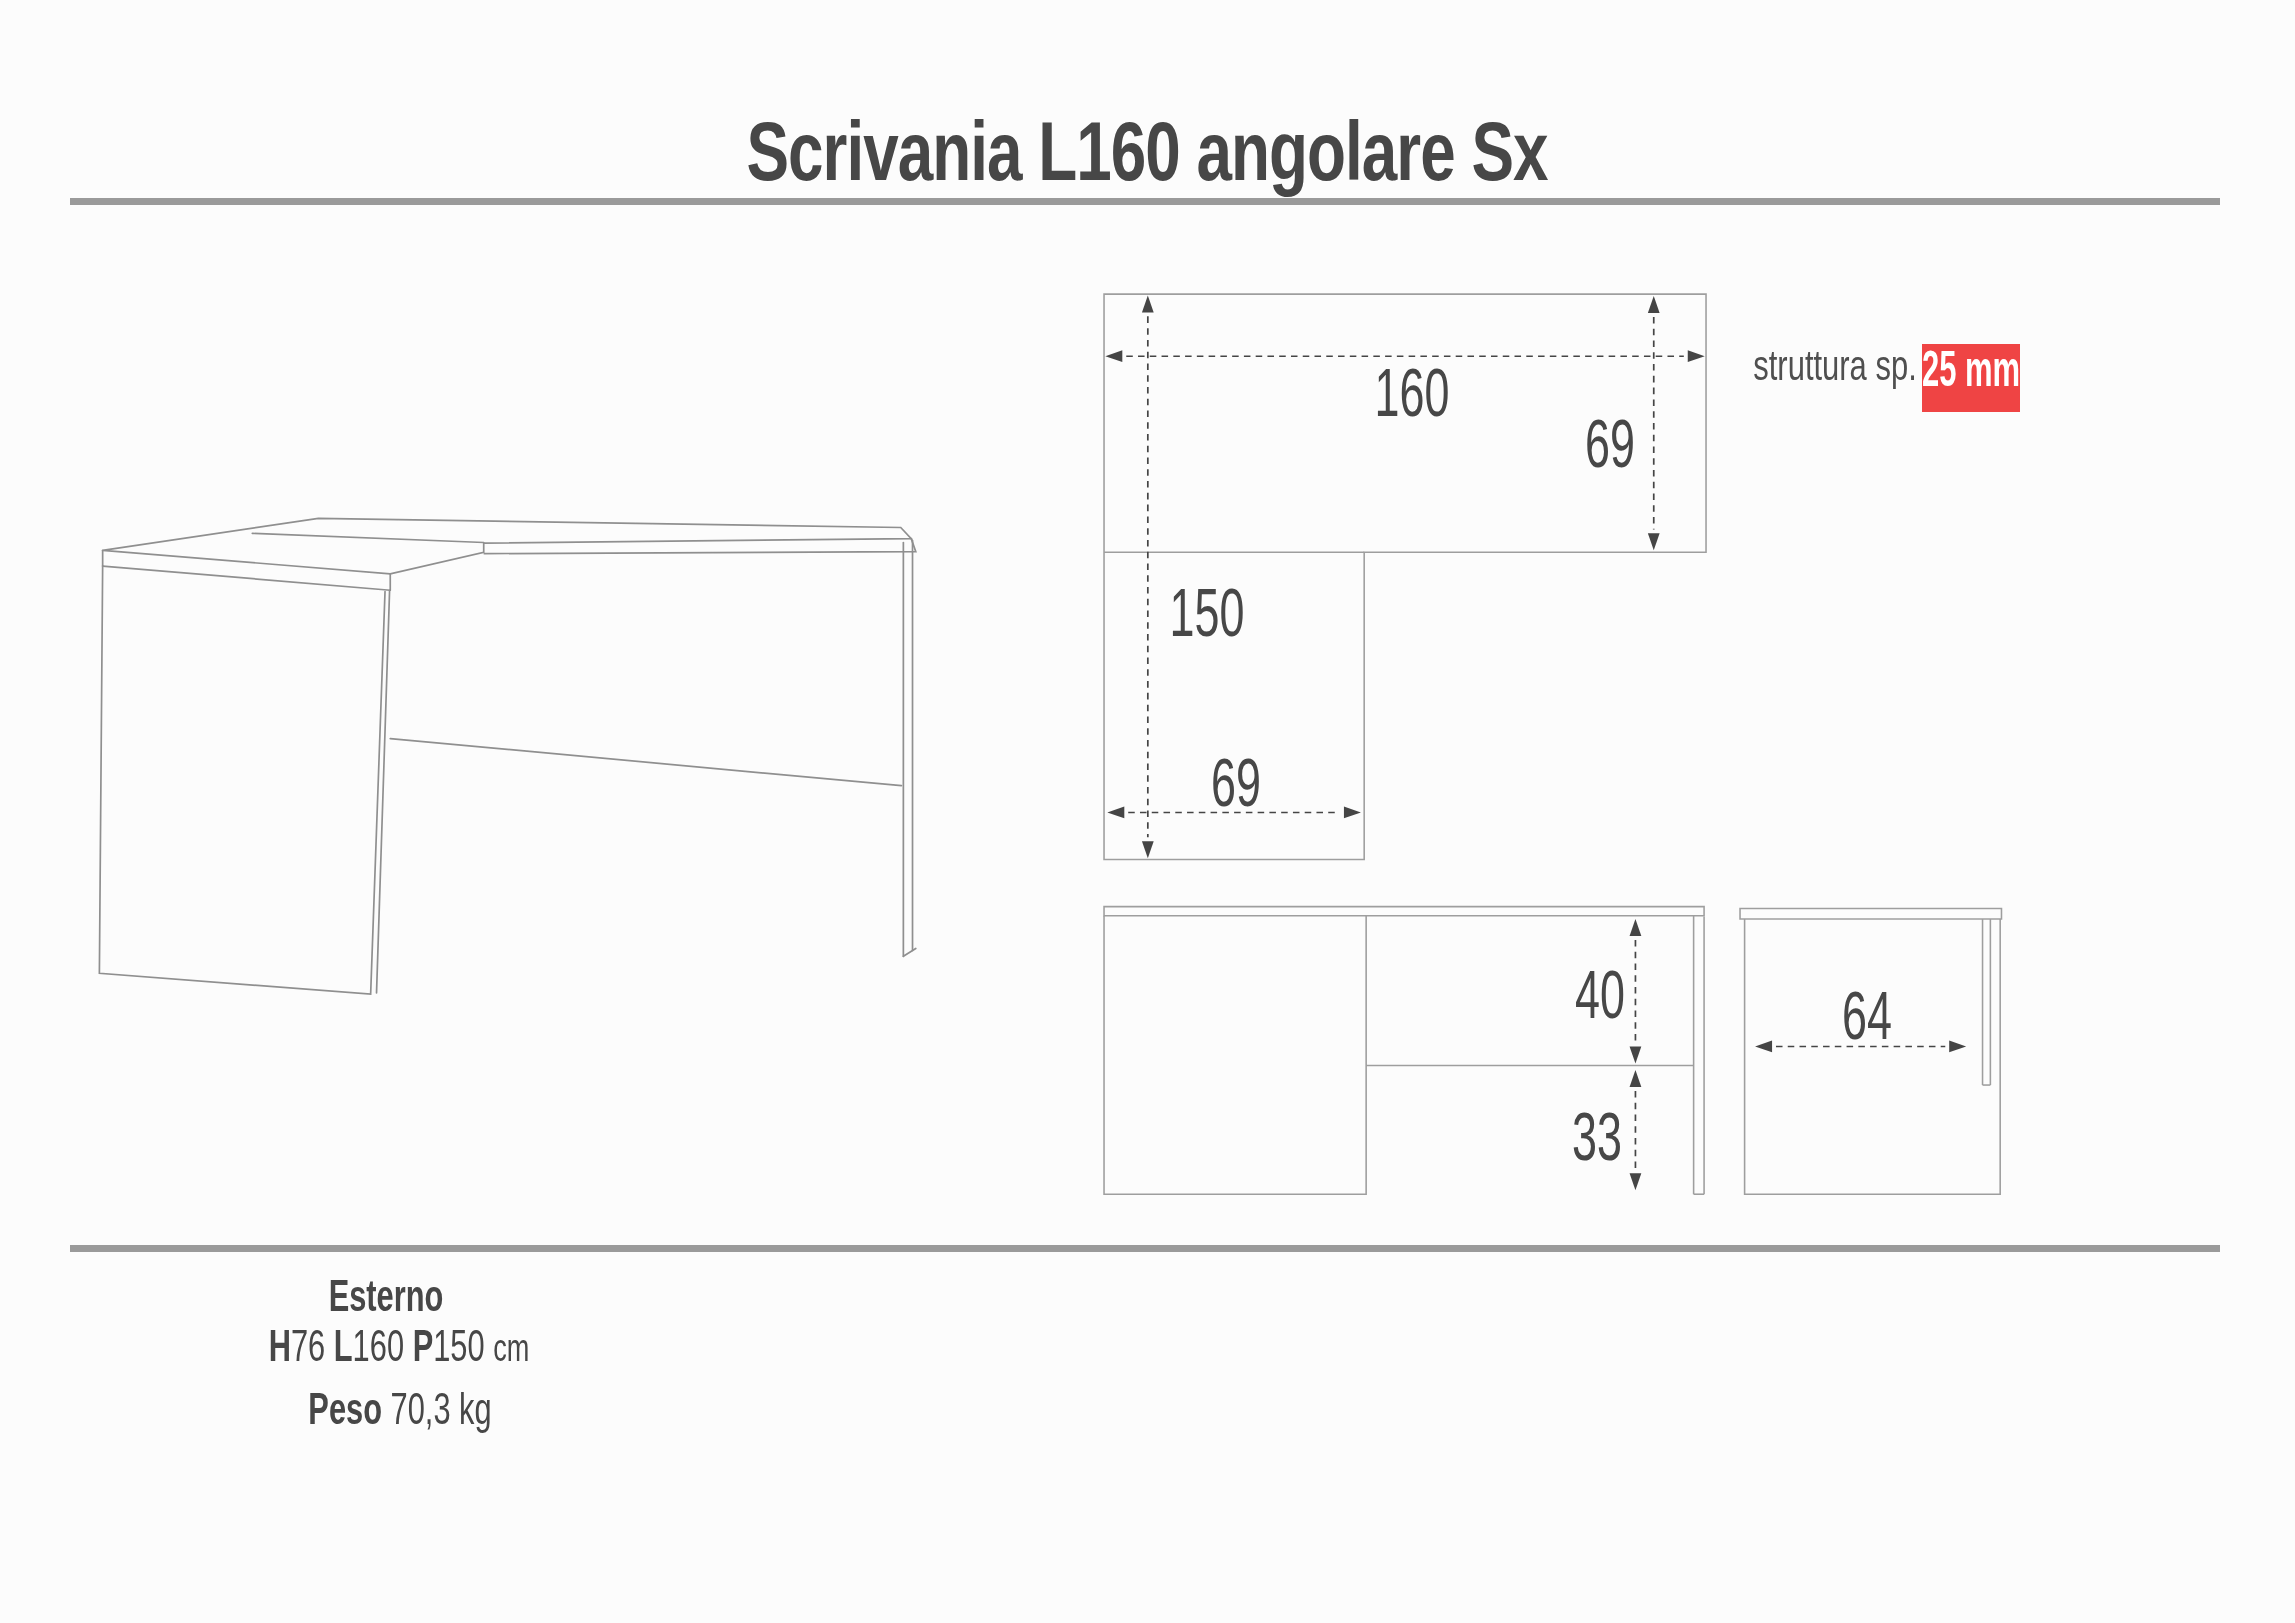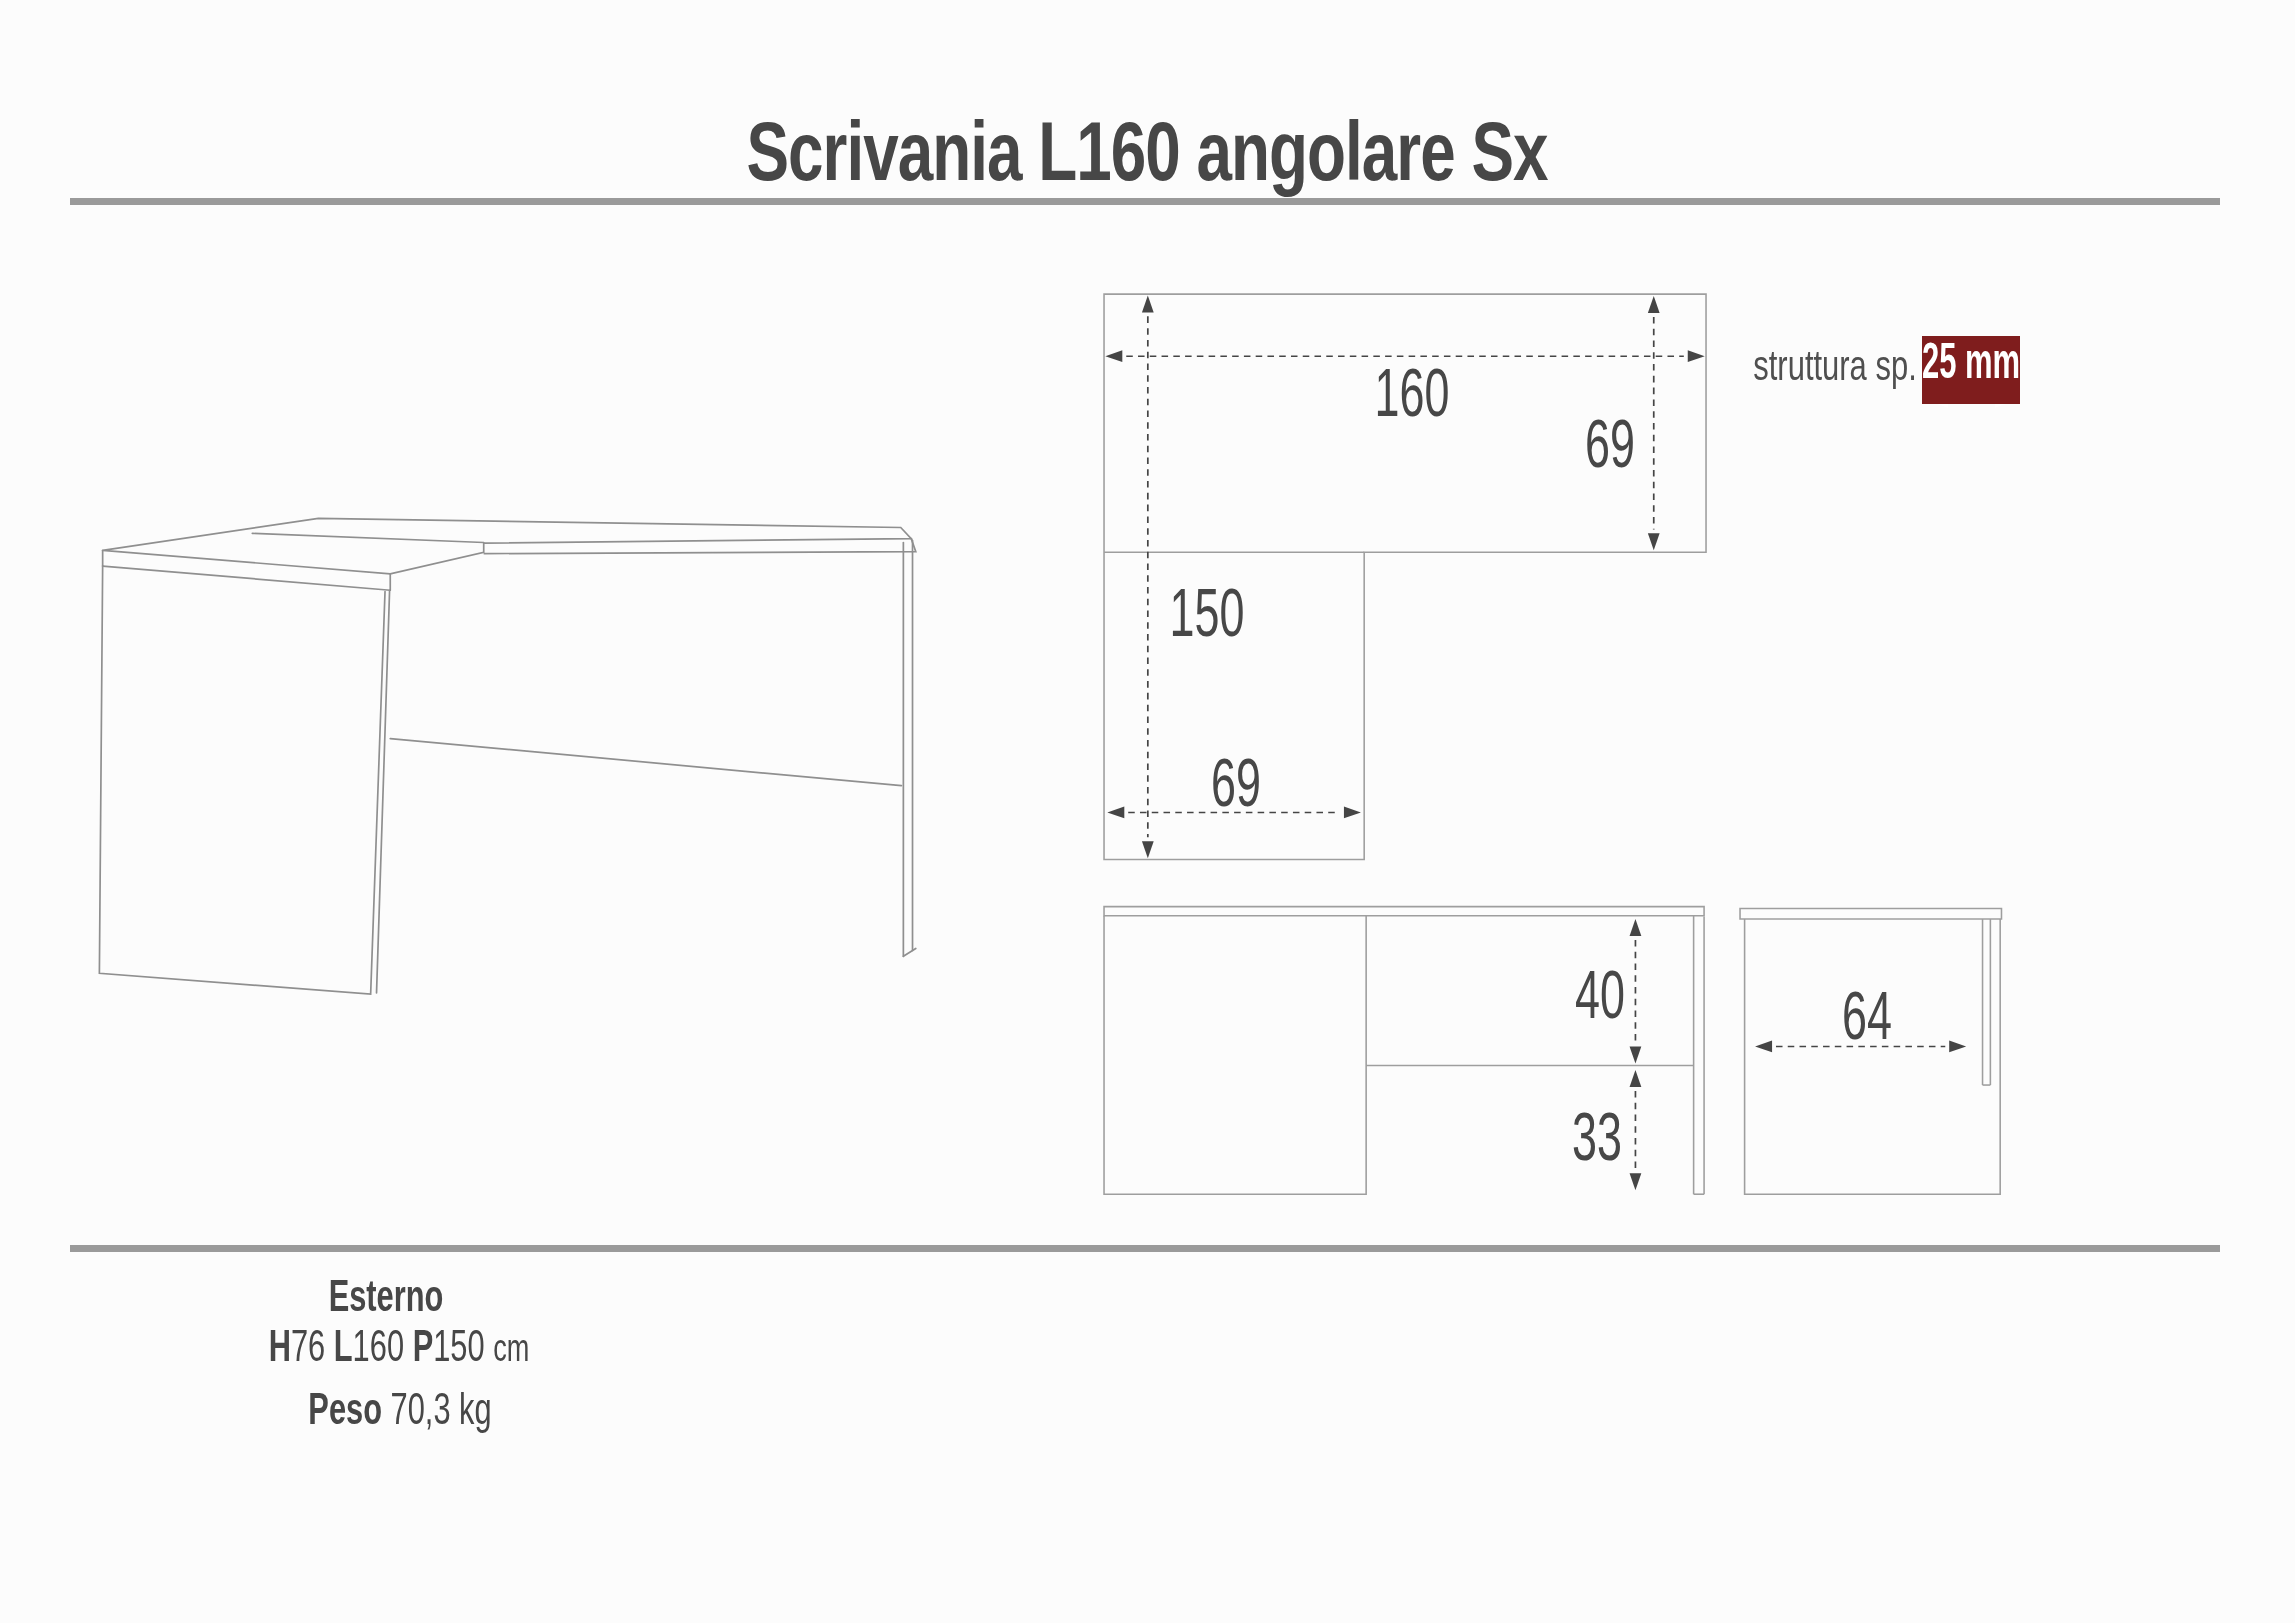--- a/index.html
+++ b/index.html
@@ -31,22 +31,22 @@
     transform:translate(-50%,-50%) scaleX(0.66);
     color:#474747;
   }
   .note{
     position:absolute;left:1835px;top:365px;
     font-size:43px;line-height:1;white-space:nowrap;
     transform:translate(-50%,-50%) scaleX(0.72);
     color:#4f4f4f;
   }
   .thickness-box{
-    position:absolute;left:1922px;top:336px;width:98px;height:68px;
-    background:#7f1d1d;
+    position:absolute;left:1922px;top:344px;width:98px;height:68px;
+    background:#ef4444;
   }
   .thickness-text{
     position:absolute;left:50%;top:25px;
     font-size:50px;font-weight:700;line-height:1;color:#ffffff;
     white-space:nowrap;
     transform:translate(-50%,-50%) scaleX(0.62);
   }
   .spec{
     position:absolute;
     font-size:44px;line-height:1;white-space:nowrap;

